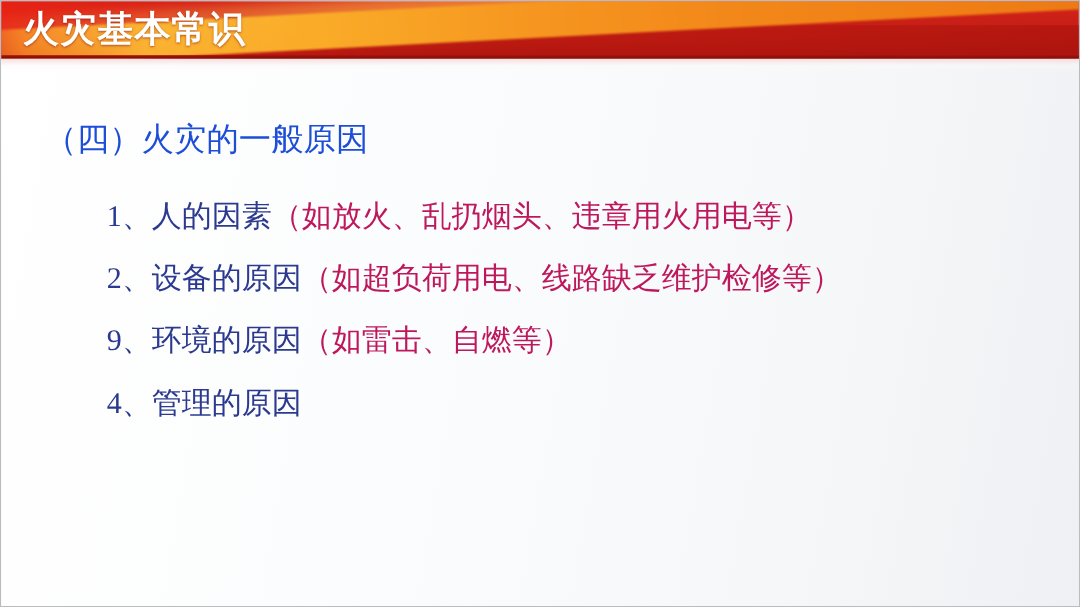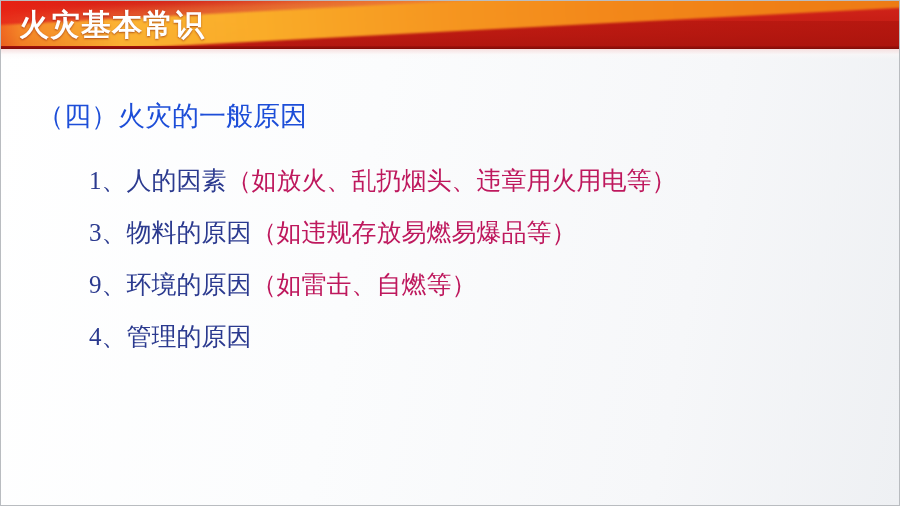--- a/index.html
+++ b/index.html
@@ -194,24 +194,24 @@
   <div class="content">
 
     <div class="section-heading">（四）火灾的一般原因</div>
 
     <div class="bullet-list">
 
       <div class="bullet-item">
         <span class="term">1、人的因素</span><span class="note">（如放火、乱扔烟头、违章用火用电等）</span>
       </div>
 
-
-      <div class="bullet-item">
-        <span class="term">3、物料的原因</span><span class="note">（如违规存放易燃易爆品等）</span>
-      </div>
+      <div class="bullet-item">
+        <span class="term">2、设备的原因</span><span class="note">（如超负荷用电、线路缺乏维护检修等）</span>
+      </div>
+
 
       <div class="bullet-item">
         <span class="term">9、环境的原因</span><span class="note">（如雷击、自燃等）</span>
       </div>
 
       <div class="bullet-item">
         <span class="term">4、管理的原因</span><span class="note"></span>
       </div>
 
     </div>

